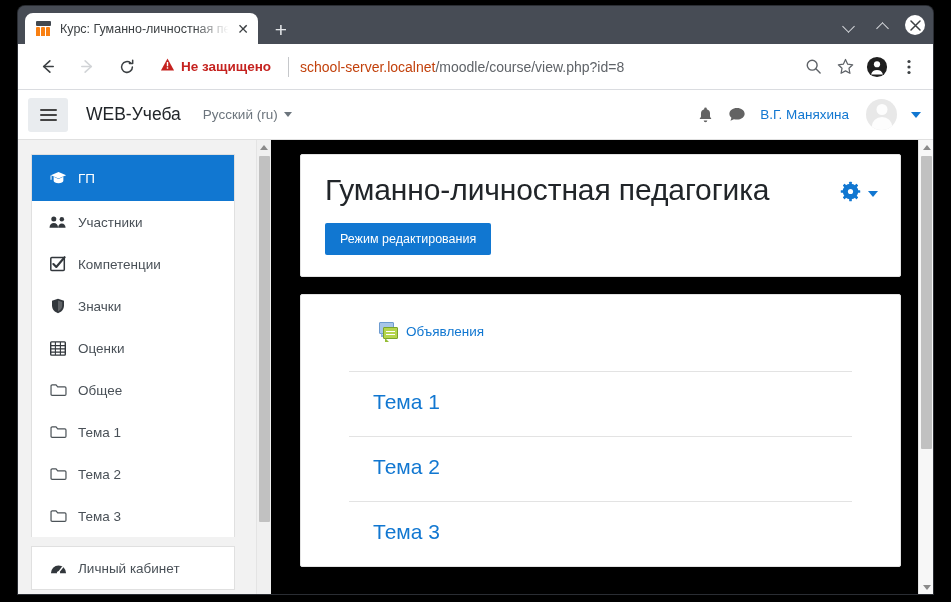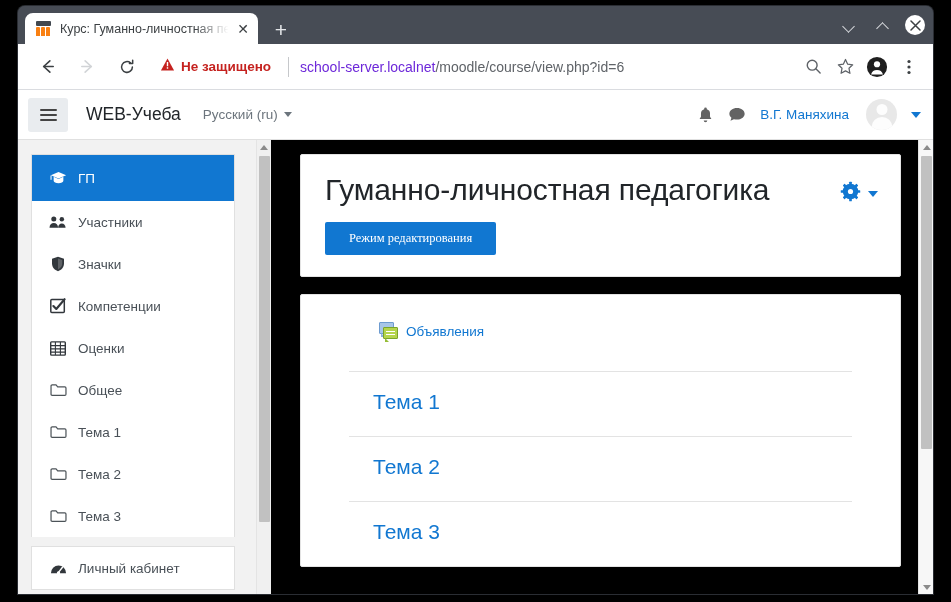--- a/index.html
+++ b/index.html
@@ -143,21 +143,21 @@
   }
   #warn-tri { margin-right: 6px; }
   #security-text { font-size: 13.5px; color: #c5221f; font-weight: bold; }
   #chip-divider { width: 1px; height: 20px; background: #c6c8cb; margin: 0 11px 0 7px; }
   #url-text {
     font-size: 14px; color: #5f6368;
     flex: 1 1 auto;
     white-space: nowrap; overflow: hidden;
     cursor: text;
   }
-  #url-text .host { color: #6d28d9; }
+  #url-text .host { color: #c2410c; }
   #toolbar-right { display: flex; align-items: center; gap: 4px; margin-left: 8px; }
   .tb-ico { width: 28px; height: 28px; display:flex; align-items:center; justify-content:center; cursor:pointer; }
 
   
   #viewport {
     position: relative;
     height: 504px;
     background: #f2f2f2;
     overflow: hidden;
   }
@@ -316,23 +316,23 @@
     margin-top: 14px;
     min-height: 34px;
   }
   #breadcrumb { font-size: 12.5px; color: #6c757d; white-space: nowrap; }
   #breadcrumb a { color: #1177d1; text-decoration: none; cursor: pointer; }
   #breadcrumb .sep { margin: 0 7px; color: #999; }
   #edit-mode-btn {
     background: #1177d1;
     color: #ffffff;
     border: none;
-    font-family: Liberation Serif, serif;
+    font-family: Liberation Sans, sans-serif;
     font-size: 12.5px;
-    padding: 9px 24px;
+    padding: 9px 15px;
     border-radius: 2px;
     cursor: pointer;
     white-space: nowrap;
   }
 
   #content-panel { margin-top: 17px; padding: 0 48px; }
   #announcements-row {
     display: flex; align-items: center;
     padding: 27px 0 30px 30px;
   }
@@ -472,21 +472,21 @@
         <svg width="15" height="15" viewBox="0 0 16 16">
             <path d="M8 1.6 L15 14.3 H1 Z" fill="#c5221f"></path>
             <rect x="7.25" y="5.3" width="1.5" height="4.6" fill="#ffffff"></rect>
             <rect x="7.25" y="10.9" width="1.5" height="1.6" fill="#ffffff"></rect>
           </svg>
       </span>
       <span id="security-text">Не защищено</span>
     </span>
     <span id="chip-divider"></span>
 
-    <span id="url-text"><span class="host">school-server.localnet</span><span>/moodle/course/view.php?id=6</span></span>
+    <span id="url-text"><span class="host">school-server.localnet</span><span>/moodle/course/view.php?id=8</span></span>
 
     <span id="toolbar-right">
       <span class="tb-ico">
         <svg width="17" height="17" viewBox="0 0 18 18">
             <circle cx="7.6" cy="7.6" r="5.2" stroke="#5f6368" stroke-width="1.5" fill="none"></circle>
             <path d="M11.5 11.5 L16 16" stroke="#5f6368" stroke-width="1.5" stroke-linecap="round"></path>
           </svg>
       </span>
       <span class="tb-ico">
         <svg width="17" height="17" viewBox="0 0 18 18">
@@ -573,36 +573,36 @@
                     <circle cx="13.6" cy="4.6" r="2.4" fill="#32373c"></circle>
                     <path d="M0.4 13.6 C0.4 10.6 2.4 8.6 5 8.6 C7.6 8.6 9.6 10.6 9.6 13.6 Z" fill="#32373c"></path>
                     <path d="M9.6 13.6 C9.6 11.1 11.3 9.2 13.6 9.2 C15.9 9.2 17.6 11.1 17.6 13.6 Z" fill="#32373c"></path>
                   </svg>
               </span>
               <span>Участники</span>
             </div>
 
             <div class="nav-item">
               <span class="ni-icon">
+                <svg width="16" height="16" viewBox="0 0 16 16">
+                    <rect x="0.8" y="1.6" width="13.5" height="13" rx="1" stroke="#32373c" stroke-width="1.5" fill="none"></rect>
+                    <path d="M3.4 8 L6.3 11 L14.6 1.2" stroke="#32373c" stroke-width="2.1" fill="none" stroke-linecap="round" stroke-linejoin="round"></path>
+                  </svg>
+              </span>
+              <span>Компетенции</span>
+            </div>
+
+            <div class="nav-item">
+              <span class="ni-icon">
                 <svg width="14" height="16" viewBox="0 0 14 16">
                     <path d="M7 0.8 L13 2.8 V7.6 C13 11.4 10.6 14 7 15.2 C3.4 14 1 11.4 1 7.6 V2.8 Z" fill="#32373c"></path>
                     <path d="M7 2.6 L11.2 4 V7.6 C11.2 10.4 9.5 12.4 7 13.4 Z" fill="#ffffff" opacity="0.22"></path>
                   </svg>
               </span>
               <span>Значки</span>
-            </div>
-
-            <div class="nav-item">
-              <span class="ni-icon">
-                <svg width="16" height="16" viewBox="0 0 16 16">
-                    <rect x="0.8" y="1.6" width="13.5" height="13" rx="1" stroke="#32373c" stroke-width="1.5" fill="none"></rect>
-                    <path d="M3.4 8 L6.3 11 L14.6 1.2" stroke="#32373c" stroke-width="2.1" fill="none" stroke-linecap="round" stroke-linejoin="round"></path>
-                  </svg>
-              </span>
-              <span>Компетенции</span>
             </div>
 
             <div class="nav-item">
               <span class="ni-icon">
                 <svg width="16" height="15" viewBox="0 0 16 15">
                     <rect x="0.7" y="0.9" width="14.6" height="13.2" rx="0.8" stroke="#32373c" stroke-width="1.4" fill="none"></rect>
                     <path d="M0.7 4.6 H15.3 M0.7 7.9 H15.3 M0.7 11.1 H15.3 M5.4 0.9 V14.1 M10.4 0.9 V14.1" stroke="#32373c" stroke-width="1.1"></path>
                   </svg>
               </span>
               <span>Оценки</span>

